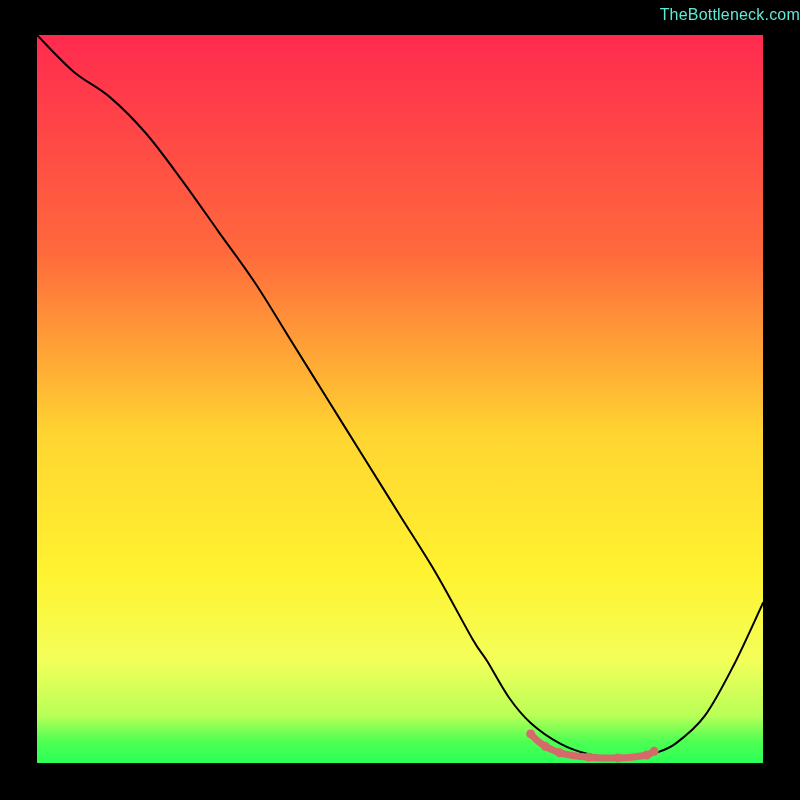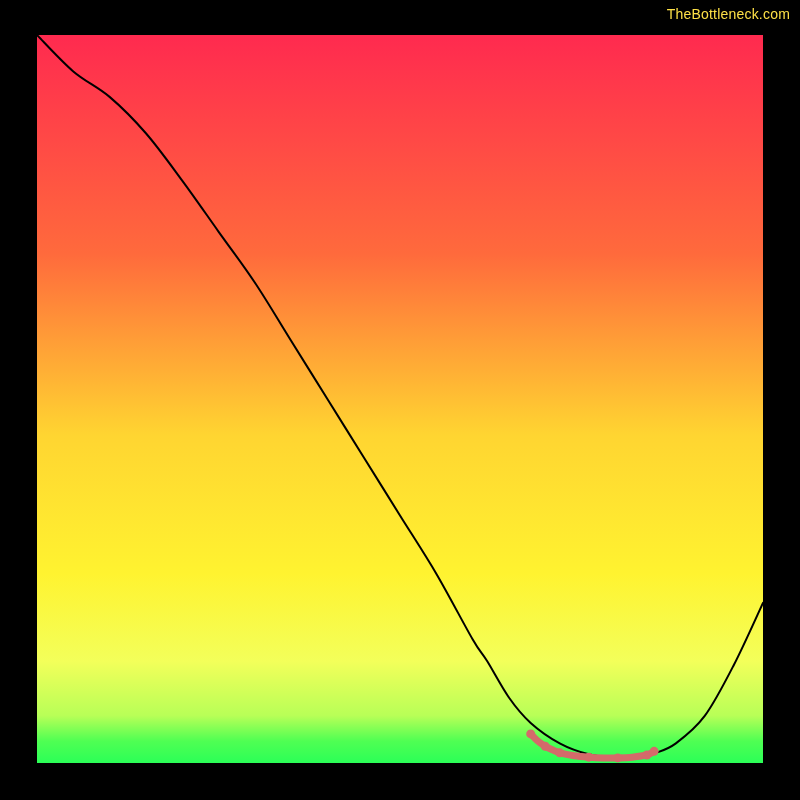--- a/index.html
+++ b/index.html
@@ -13,23 +13,23 @@
   }
   .outer {
     width: 800px;
     height: 800px;
     background: #000;
     position: relative;
   }
   .watermark {
     position: absolute;
     top: 6px;
-    right: 10px;
-    color: #fde047;
-    font-size: 14px;
+    right: 0;
+    color: #5eead4;
+    font-size: 16px;
     font-weight: 500;
     letter-spacing: 0.2px;
     z-index: 20;
     user-select: none;
   }
   .plot-wrap {
     position: absolute;
     left: 37px;
     top: 35px;
     width: 726px;

